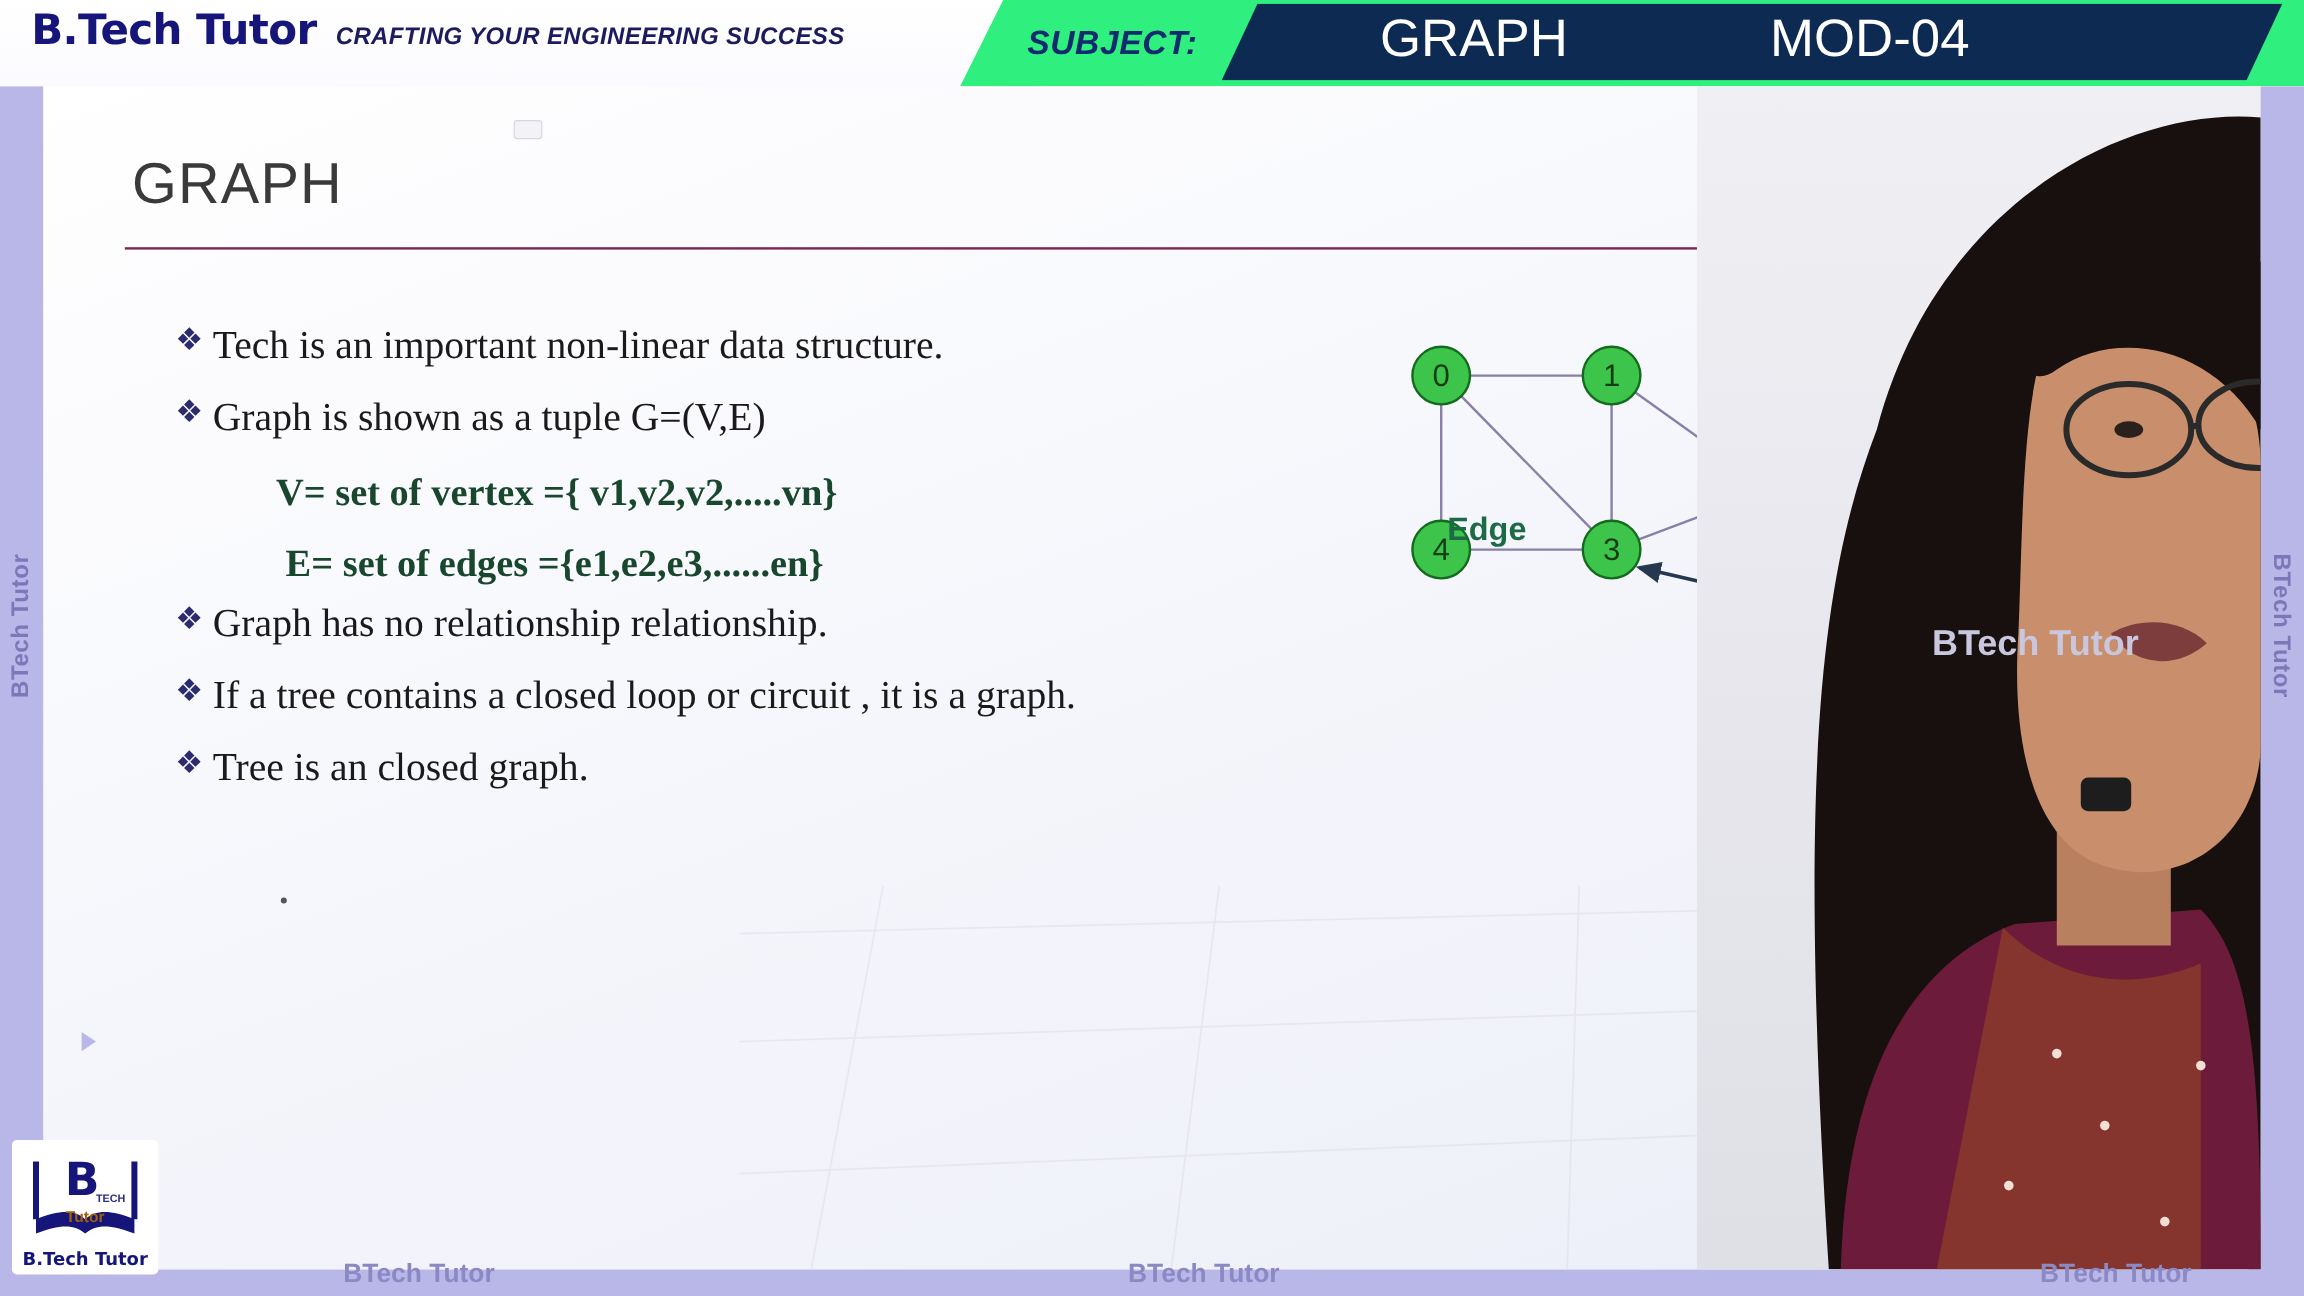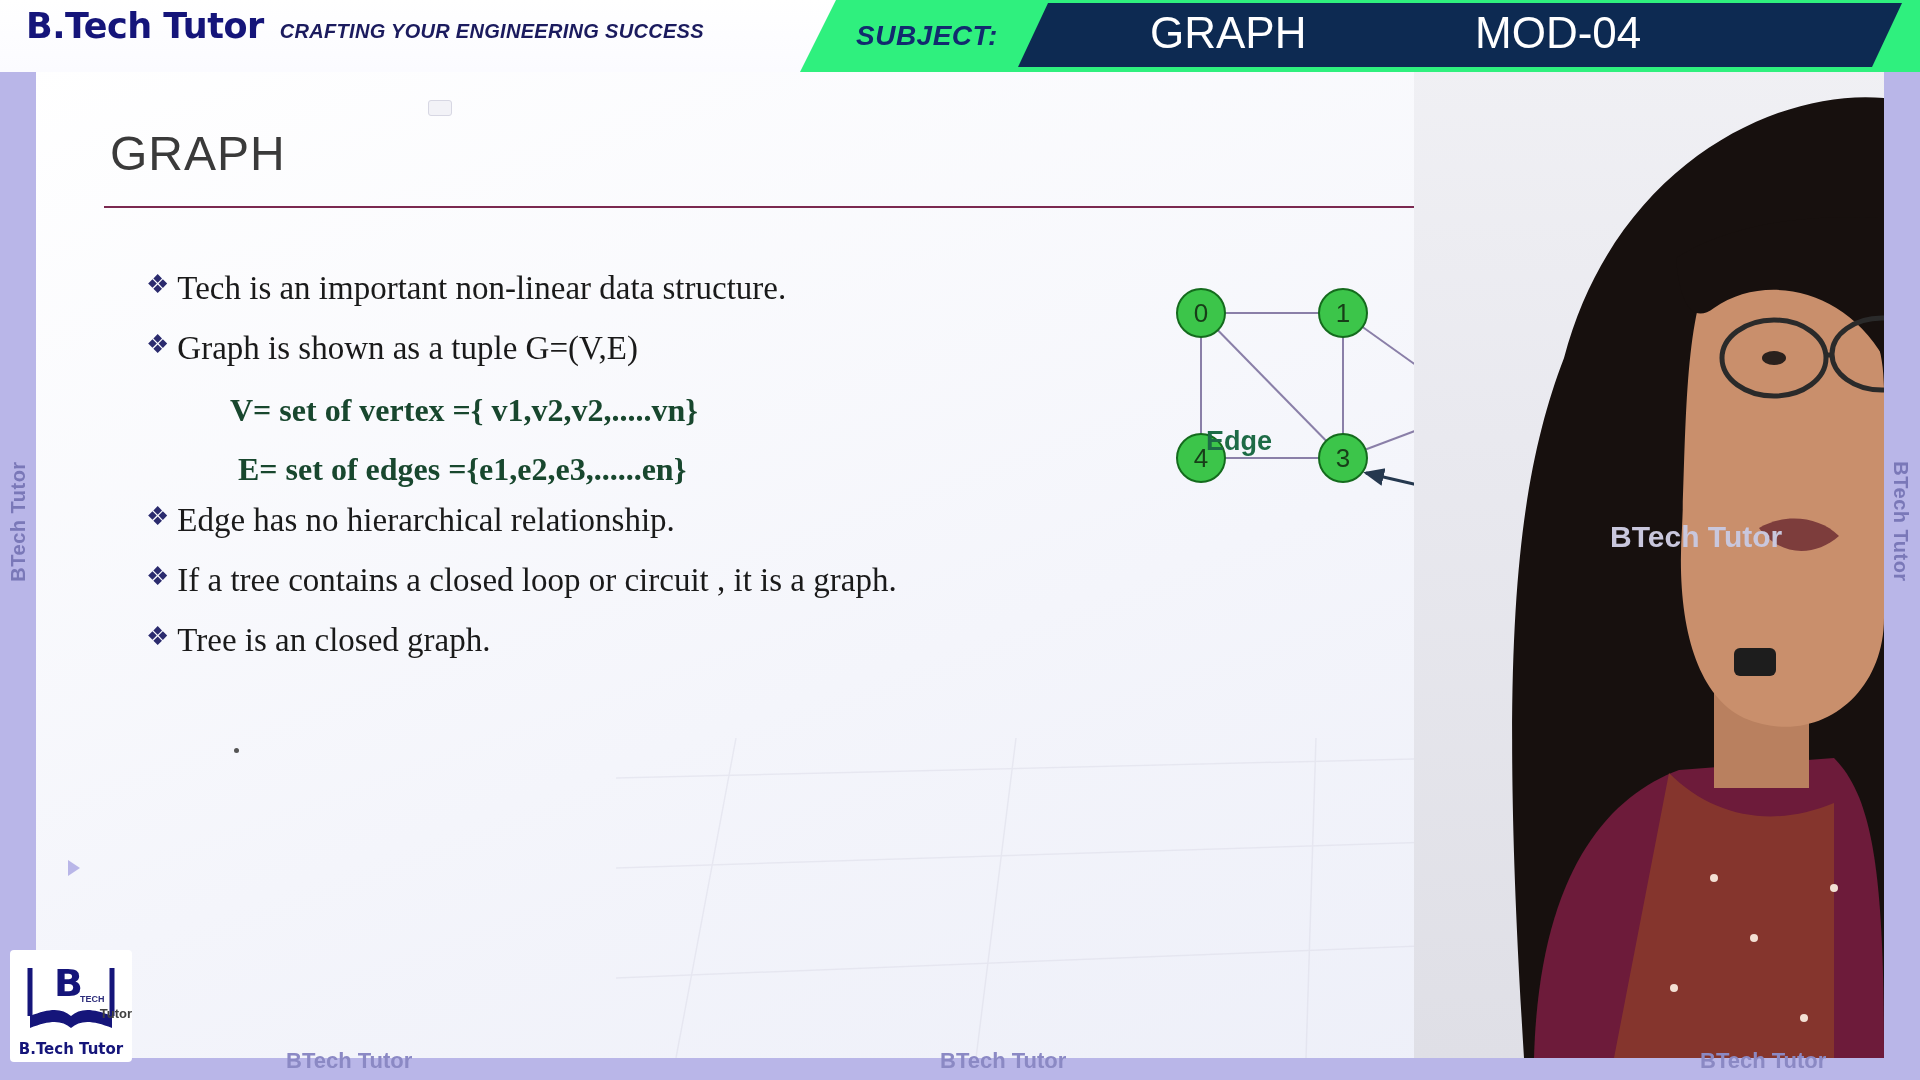--- a/index.html
+++ b/index.html
@@ -320,25 +320,25 @@
     font-family: "DejaVu Sans", sans-serif;
     font-weight: bold;
     font-size: 15px;
     color: #15157a;
   }
   #logo-sub {
     position: absolute;
     left: 0;
     top: 56px;
     width: 122px;
-    text-align: right;
+    text-align: center;
     font-family: "Liberation Sans", sans-serif;
     font-weight: bold;
     font-size: 13px;
-    color: #404040;
+    color: #a16207;
   }
   #logo-tech {
     position: absolute;
     left: 70px;
     top: 44px;
     font-family: "Liberation Sans", sans-serif;
     font-weight: bold;
     font-size: 9px;
     color: #2c2c7a;
   }
@@ -381,21 +381,21 @@
         <span class="bullet-text">Tech is an important non-linear data structure.</span>
       </div>
       <div class="bullet-row">
         <span class="bullet-mark">❖</span>
         <span class="bullet-text">Graph is shown as a tuple G=(V,E)</span>
       </div>
       <div class="sub-line">V= set of vertex ={ v1,v2,v2,.....vn}</div>
       <div class="sub-line second">E= set of edges ={e1,e2,e3,......en}</div>
       <div class="bullet-row">
         <span class="bullet-mark">❖</span>
-        <span class="bullet-text">Edge has no hierarchical relationship.</span>
+        <span class="bullet-text">Graph has no relationship relationship.</span>
       </div>
       <div class="bullet-row">
         <span class="bullet-mark">❖</span>
         <span class="bullet-text">If a tree contains a closed loop or circuit , it is a graph.</span>
       </div>
       <div class="bullet-row">
         <span class="bullet-mark">❖</span>
         <span class="bullet-text">Tree is an closed graph.</span>
       </div>
     </div>

